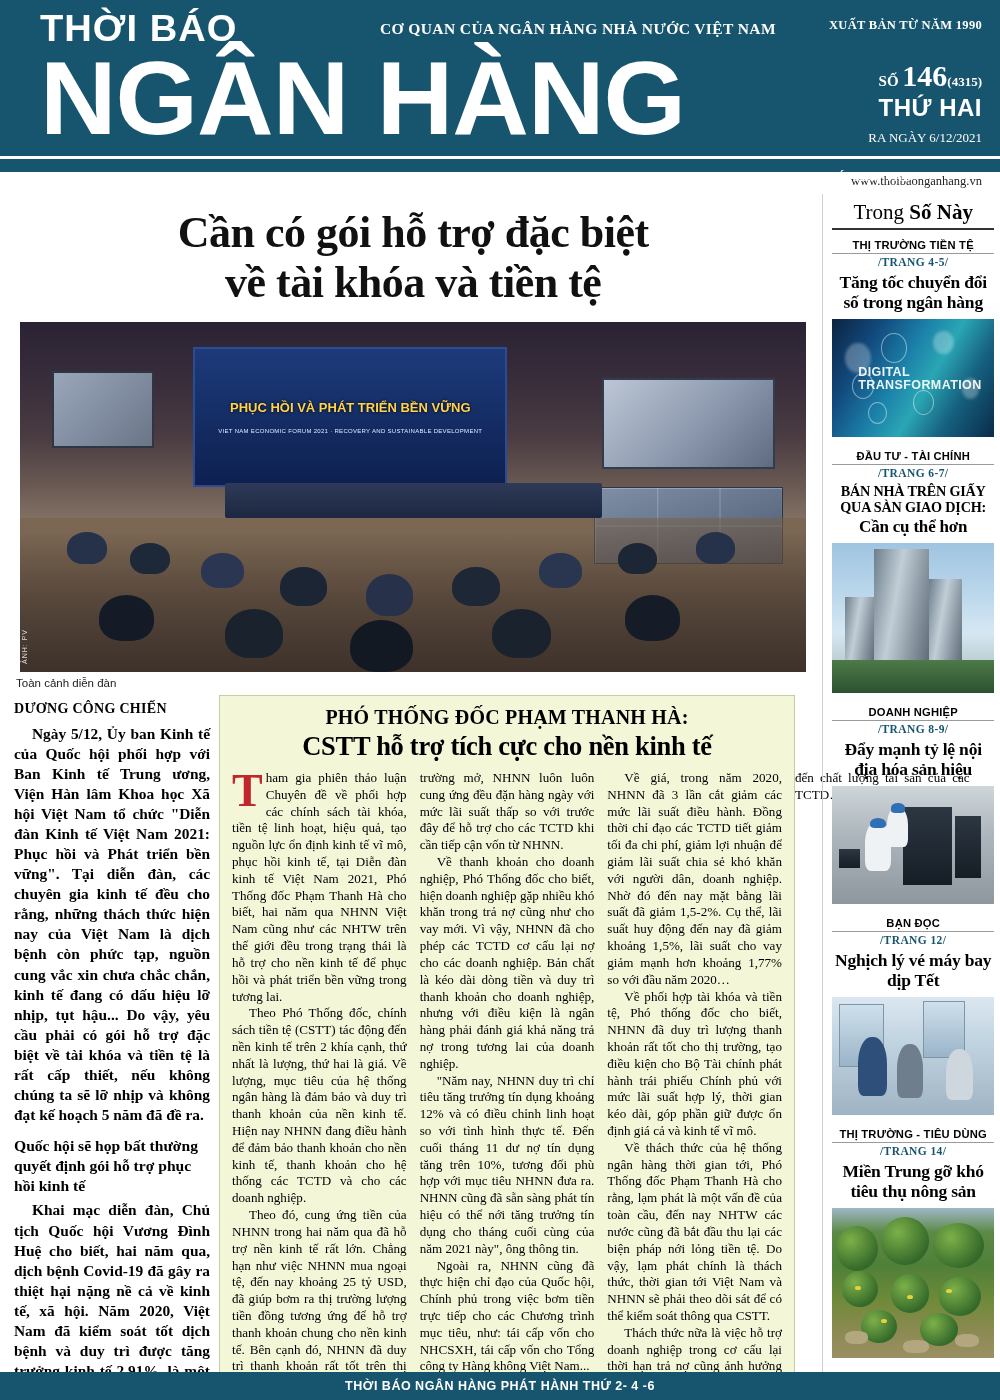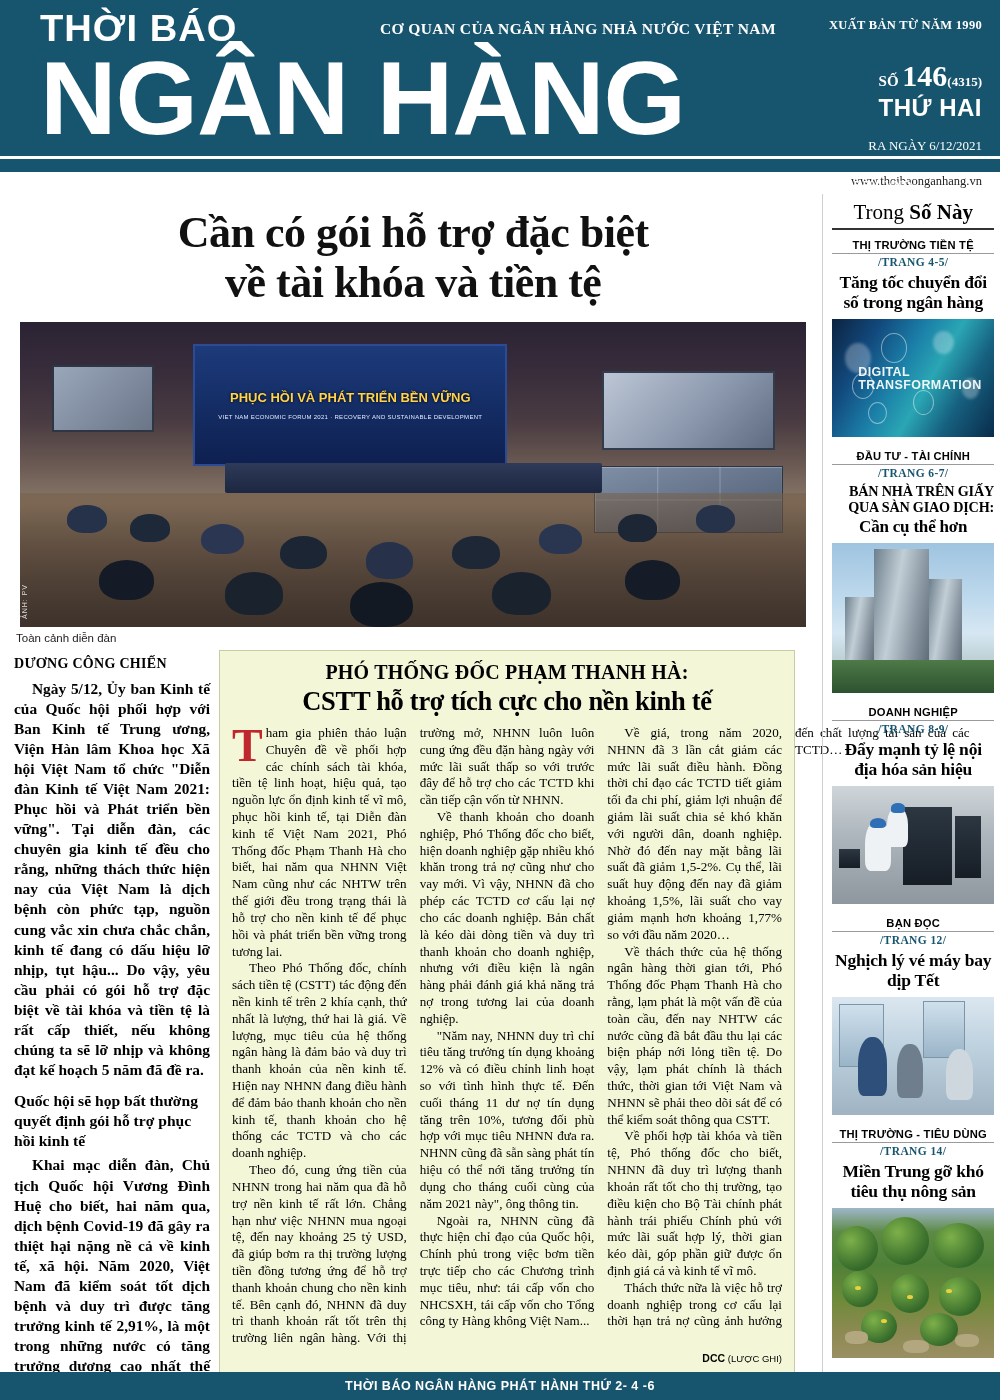--- a/index.html
+++ b/index.html
@@ -71,21 +71,21 @@
   .mh-day {
     font-family: "Liberation Sans", sans-serif;
     font-weight: bold;
     font-size: 24px;
     letter-spacing: 0.5px;
     margin-top: 1px;
   }
   .mh-date {
     font-family: "Liberation Serif", serif;
     font-size: 13px;
-    margin-top: 16px;
+    margin-top: 8px;
   }
   .mh-price {
     font-family: "Liberation Serif", serif;
     font-size: 12.5px;
     font-weight: bold;
     margin-top: 24px;
     text-align: center;
   }
   .mh-rule {
     position: absolute;
@@ -124,21 +124,21 @@
     font-weight: bold;
     font-size: 44px;
     line-height: 1.14;
     padding: 14px 30px 10px 30px;
     color: #111;
     letter-spacing: -0.5px;
   }
 
   
   .lead-photo {
-    width: 786px; height: 305px;
+    width: 786px; height: 350px;
     margin: 4px auto 0 auto;
     position: relative;
     overflow: hidden;
     background: #1b2340;
   }
   .credit-vert {
     position: absolute; left: 1px; bottom: 8px;
     font-family: "Liberation Sans", sans-serif;
     font-size: 7px; color: #ddd;
     writing-mode: vertical-rl; transform: rotate(180deg);
@@ -269,21 +269,20 @@
     font-weight: bold;
     font-size: 17.5px;
     line-height: 1.17;
     margin-bottom: 6px;
     letter-spacing: -0.2px;
   }
   .sb-title.small {
     font-size: 14.2px;
     line-height: 1.16;
     margin-bottom: 1px;
-    text-align: right;
   }
   .sb-title.tiny-lead { font-size: 17px; }
   .sb-photo {
     width: 100%;
     height: 118px;
     overflow: hidden;
     position: relative;
     background: #123;
   }
   .sb-photo.tall { height: 150px; }
@@ -467,22 +466,22 @@
         <div class="kicker">PHÓ THỐNG ĐỐC PHẠM THANH HÀ:</div>
         <div class="box-head">CSTT hỗ trợ tích cực cho nền kinh tế</div>
         <div class="box-cols">
           <p class="first">Tham gia phiên thảo luận Chuyên đề về phối hợp các chính sách tài khóa, tiền tệ linh hoạt, hiệu quả, tạo nguồn lực ổn định kinh tế vĩ mô, phục hồi kinh tế, tại Diễn đàn kinh tế Việt Nam 2021, Phó Thống đốc Phạm Thanh Hà cho biết, hai năm qua NHNN Việt Nam cũng như các NHTW trên thế giới đều trong trạng thái là hỗ trợ cho nền kinh tế để phục hồi và phát triển bền vững trong tương lai.</p>
           <p>Theo Phó Thống đốc, chính sách tiền tệ (CSTT) tác động đến nền kinh tế trên 2 khía cạnh, thứ nhất là lượng, thứ hai là giá. Về lượng, mục tiêu của hệ thống ngân hàng là đảm bảo và duy trì thanh khoản của nền kinh tế. Hiện nay NHNN đang điều hành để đảm bảo thanh khoản cho nền kinh tế, thanh khoản cho hệ thống các TCTD và cho các doanh nghiệp.</p>
           <p>Theo đó, cung ứng tiền của NHNN trong hai năm qua đã hỗ trợ nền kinh tế rất lớn. Chẳng hạn như việc NHNN mua ngoại tệ, đến nay khoảng 25 tỷ USD, đã giúp bơm ra thị trường lượng tiền đồng tương ứng để hỗ trợ thanh khoản chung cho nền kinh tế. Bên cạnh đó, NHNN đã duy trì thanh khoản rất tốt trên thị trường liên ngân hàng. Với thị trường mở, NHNN luôn luôn cung ứng đều đặn hàng ngày với mức lãi suất thấp so với trước đây để hỗ trợ cho các TCTD khi cần tiếp cận vốn từ NHNN.</p>
           <p>Về thanh khoản cho doanh nghiệp, Phó Thống đốc cho biết, hiện doanh nghiệp gặp nhiều khó khăn trong trả nợ cũng như cho vay mới. Vì vậy, NHNN đã cho phép các TCTD cơ cấu lại nợ cho các doanh nghiệp. Bản chất là kéo dài dòng tiền và duy trì thanh khoản cho doanh nghiệp, nhưng với điều kiện là ngân hàng phải đánh giá khả năng trả nợ trong tương lai của doanh nghiệp.</p>
           <p>"Năm nay, NHNN duy trì chỉ tiêu tăng trưởng tín dụng khoảng 12% và có điều chỉnh linh hoạt so với tình hình thực tế. Đến cuối tháng 11 dư nợ tín dụng tăng trên 10%, tương đối phù hợp với mục tiêu NHNN đưa ra. NHNN cũng đã sẵn sàng phát tín hiệu có thể nới tăng trưởng tín dụng cho tháng cuối cùng của năm 2021 này", ông thông tin.</p>
           <p>Ngoài ra, NHNN cũng đã thực hiện chỉ đạo của Quốc hội, Chính phủ trong việc bơm tiền trực tiếp cho các Chương trình mục tiêu, như: tái cấp vốn cho NHCSXH, tái cấp vốn cho Tổng công ty Hàng không Việt Nam...</p>
           <p>Về giá, trong năm 2020, NHNN đã 3 lần cắt giảm các mức lãi suất điều hành. Đồng thời chỉ đạo các TCTD tiết giảm tối đa chi phí, giảm lợi nhuận để giảm lãi suất chia sẻ khó khăn với người dân, doanh nghiệp. Nhờ đó đến nay mặt bằng lãi suất đã giảm 1,5-2%. Cụ thể, lãi suất huy động đến nay đã giảm khoảng 1,5%, lãi suất cho vay giảm mạnh hơn khoảng 1,77% so với đầu năm 2020…</p>
+          <p>Về phối hợp tài khóa và tiền tệ, Phó thống đốc cho biết, NHNN đã duy trì lượng thanh khoản rất tốt cho thị trường, tạo điều kiện cho Bộ Tài chính phát hành trái phiếu Chính phủ với mức lãi suất hợp lý, thời gian kéo dài, góp phần giữ được ổn định giá cả và kinh tế vĩ mô.</p>
           <p>Về thách thức của hệ thống ngân hàng thời gian tới, Phó Thống đốc Phạm Thanh Hà cho rằng, lạm phát là một vấn đề của toàn cầu, đến nay NHTW các nước cũng đã bắt đầu thu lại các biện pháp nới lỏng tiền tệ. Do vậy, lạm phát chính là thách thức, thời gian tới Việt Nam và NHNN sẽ phải theo dõi sát để có thể kiểm soát thông qua CSTT.</p>
-          <p>Về phối hợp tài khóa và tiền tệ, Phó thống đốc cho biết, NHNN đã duy trì lượng thanh khoản rất tốt cho thị trường, tạo điều kiện cho Bộ Tài chính phát hành trái phiếu Chính phủ với mức lãi suất hợp lý, thời gian kéo dài, góp phần giữ được ổn định giá cả và kinh tế vĩ mô.</p>
           <p>Thách thức nữa là việc hỗ trợ doanh nghiệp trong cơ cấu lại thời hạn trả nợ cũng ảnh hưởng đến chất lượng tài sản của các TCTD…</p>
         </div>
         <div class="box-credit">
           <b>DCC</b><span> (LƯỢC GHI)</span>
         </div>
       </div>
 
     </div>
   </div>
 

